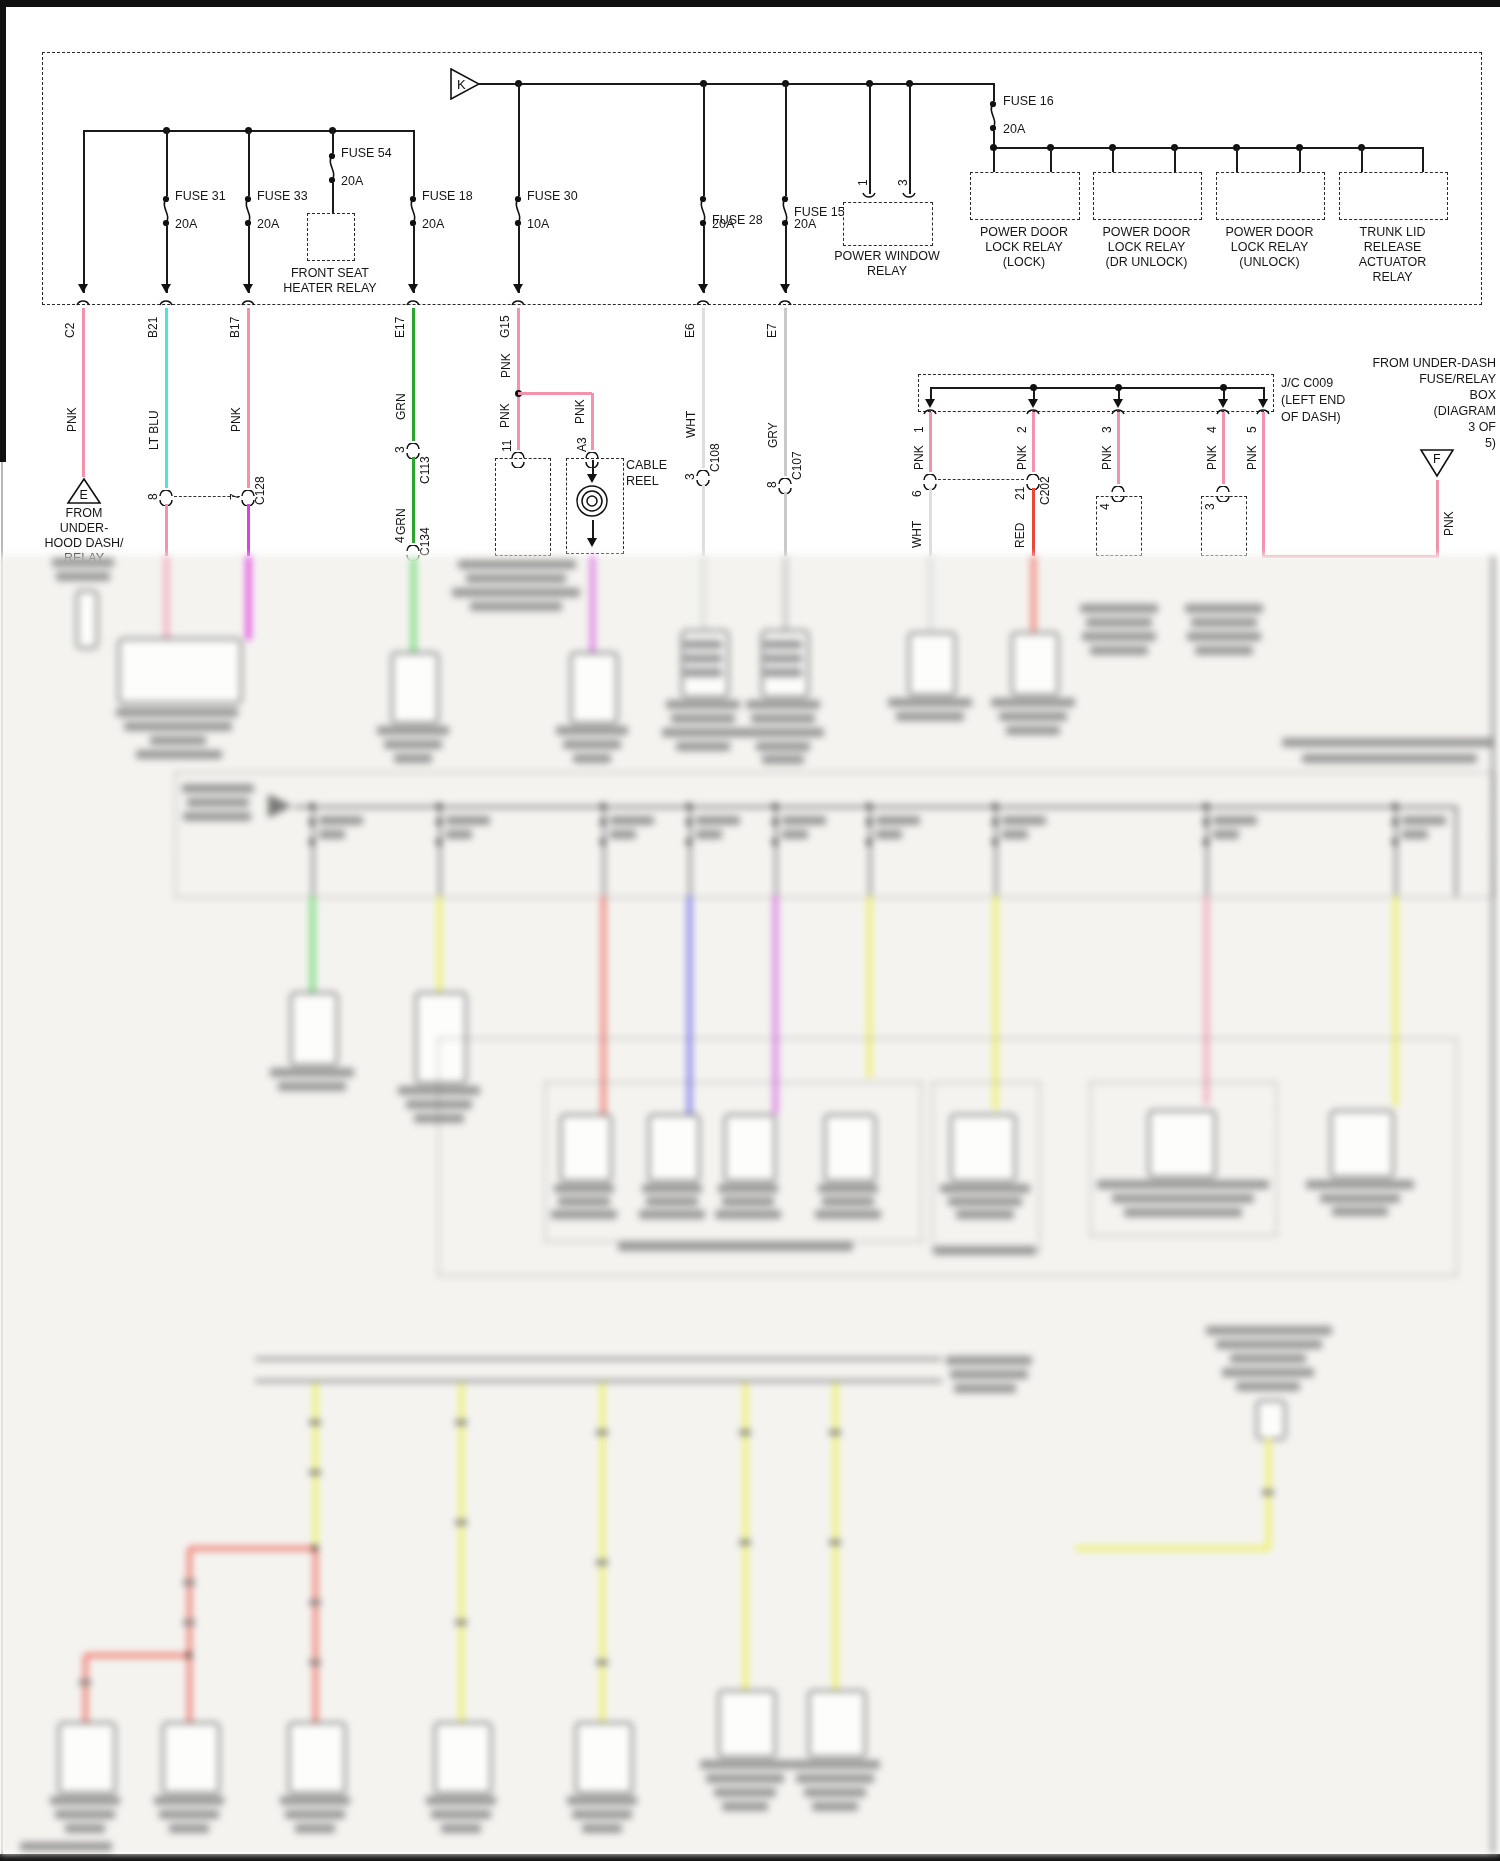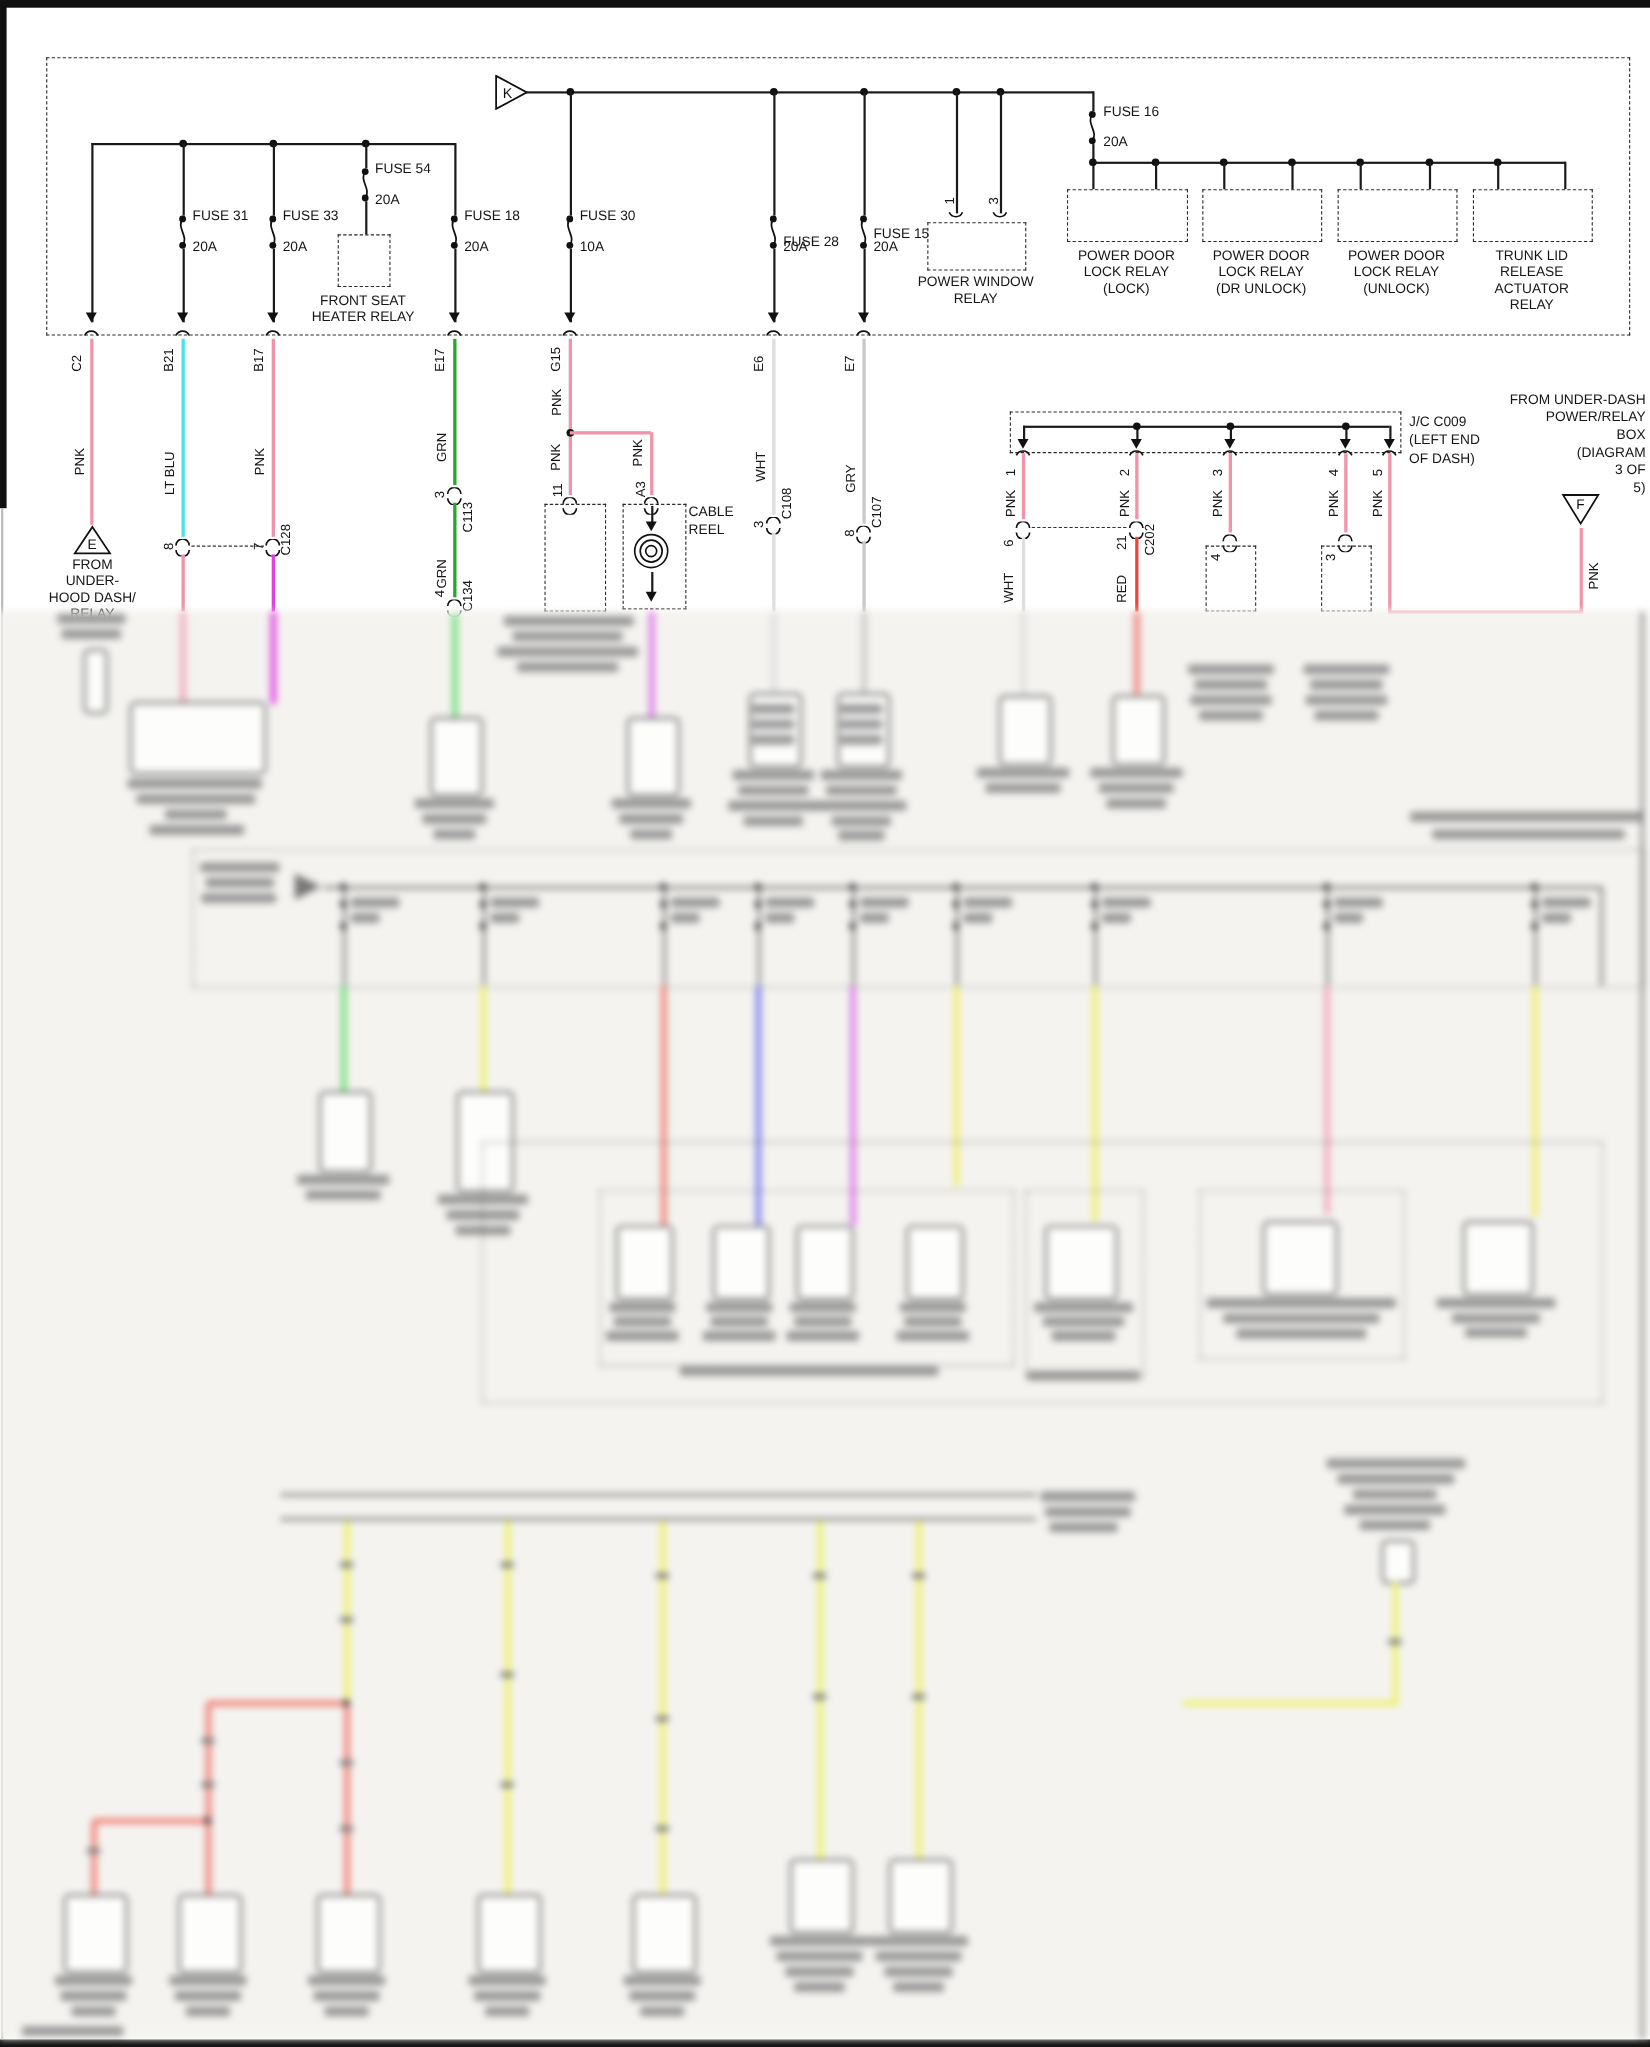--- a/index.html
+++ b/index.html
@@ -462,21 +462,21 @@
         <path d="M2,6 A6,6 0 0 1 14,6" fill="none" stroke="#111" stroke-width="1.5"></path>
     <path d="M2,10 A6,6 0 0 0 14,10" fill="none" stroke="#111" stroke-width="1.5"></path>
       </svg>
     </div>
     <div class="vlbl" style="left: 1204px; top: 510px;">3</div>
     <div class="dsh" style="left: 1201px; top: 496px; width: 44px; height: 58px;"></div>
     <div class="cw" style="left: 1261.5px; top: 412px; width: 3px; height: 146px; background: rgb(241, 147, 171);"></div>
     <div class="cw" style="left: 1261.5px; top: 555px; width: 177px; height: 3px; background: rgb(241, 147, 171);"></div>
     <div class="blk" style="left: 1296px; top: 355px; width: 200px; line-height: 16px; text-align: right;">
       <div>FROM UNDER-DASH</div>
-      <div>POWER/RELAY</div>
+      <div>FUSE/RELAY</div>
       <div>BOX</div>
       <div>(DIAGRAM</div>
       <div>3 OF</div>
       <div>5)</div>
     </div>
     <div style="position: absolute; left: 1419px; top: 448px; width: 36px; height: 30px;">
       <svg width="36" height="30" viewBox="0 0 36 30">
         <polygon points="2,2 34,2 18,28" fill="#fff" stroke="#111" stroke-width="1.6"></polygon>
   <text x="14" y="15" font-size="12.5" font-family="Liberation Sans,sans-serif" fill="#111">F</text>
       </svg>

